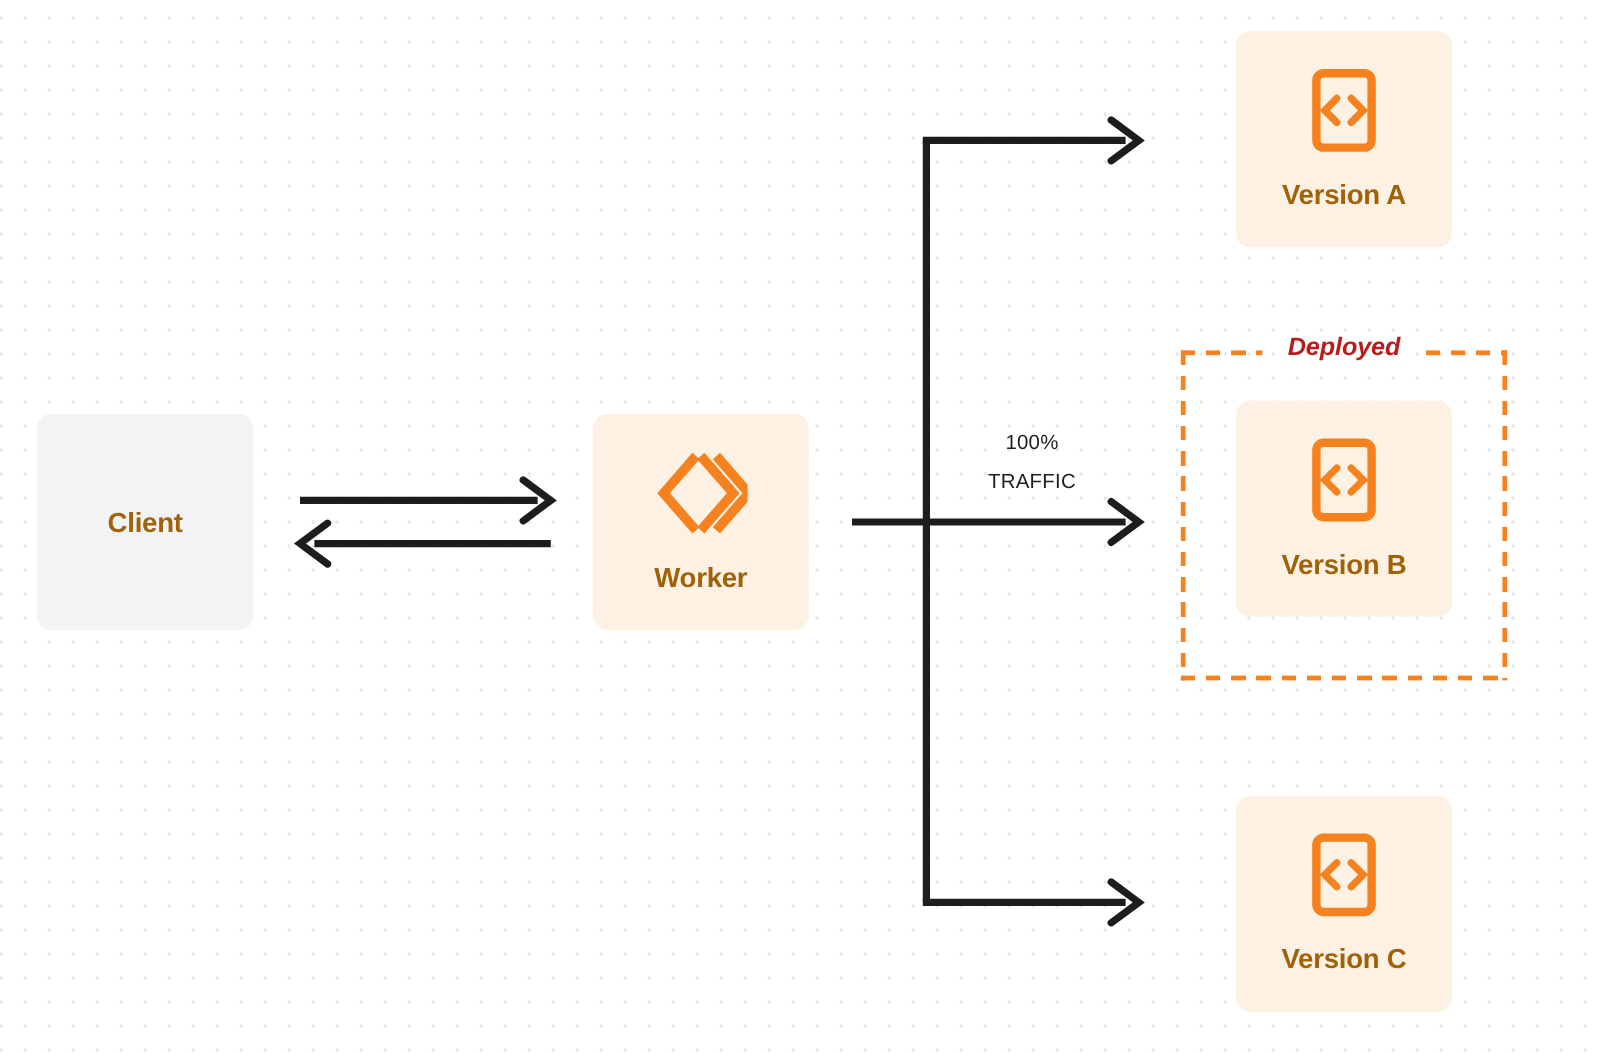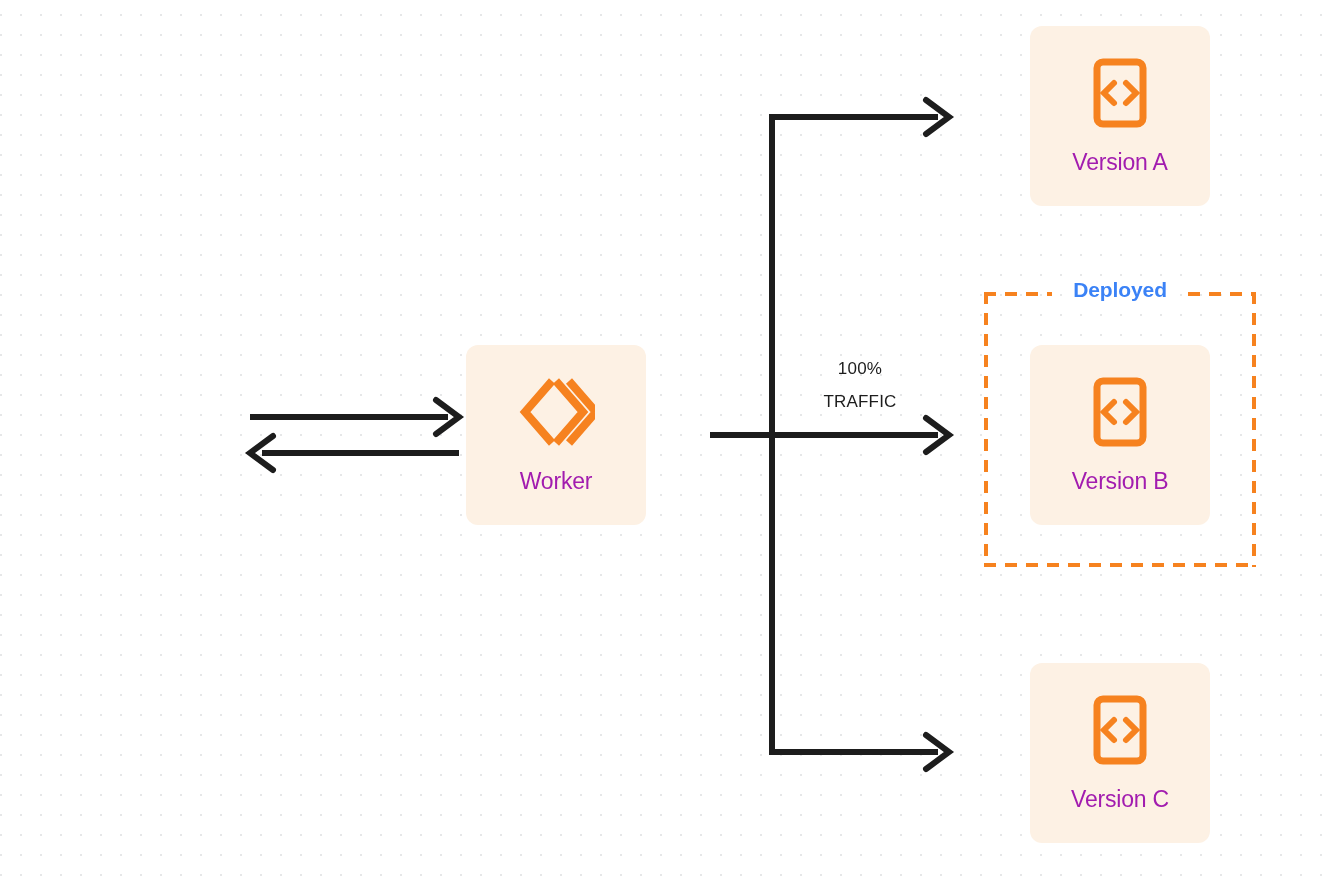--- a/index.html
+++ b/index.html
@@ -23,39 +23,39 @@
   .node {
     position: absolute;
     border-radius: 12px;
     display: flex;
     flex-direction: column;
     align-items: center;
     justify-content: center;
     box-sizing: border-box;
   }
   .node-label {
-    font-weight: normal;
-    color: #a21caf;
+    font-weight: bold;
+    color: #a16207;
     letter-spacing: -0.2px;
     white-space: nowrap;
   }
 
   
   .client-node {
     left: 31px;
     top: 345px;
     width: 180px;
     height: 180px;
     background: #f2f3f4;
   }
   .client-node .node-label { font-size: 23px; }
 
   
   .worker-node {
-    left: 466px;
+    left: 494px;
     top: 345px;
     width: 180px;
     height: 180px;
     background: #fdf1e4;
   }
   .worker-node .node-label {
     font-size: 23px;
     margin-top: 16px;
   }
 
@@ -64,21 +64,21 @@
     width: 180px;
     height: 180px;
     background: #fdf1e4;
     left: 1030px;
   }
   .version-node .node-label {
     font-size: 23px;
     margin-top: 16px;
   }
   .version-a { top: 26px; }
-  .version-b { top: 345px; text-align: center; }
+  .version-b { top: 334px; text-align: center; }
   .version-c { top: 663px; text-align: right; }
 
   
   .deployed-group {
     position: absolute;
     left: 984px;
     top: 292px;
     width: 272px;
     height: 275px;
     box-sizing: border-box;
@@ -111,27 +111,28 @@
       to right, #f6821f 0 12px, transparent 12px 21px);
   }
   .dash-top-left  { left: 0; width: 68px; }
   .dash-top-right { right: 0; width: 68px; }
 
   .deployed-label {
     position: absolute;
     top: -14px;
     left: 50%;
     transform: translateX(-50%);
-    color: #3b82f6;
+    color: #b91c1c;
     font-size: 21px;
     font-weight: bold;
     letter-spacing: -0.1px;
     background: #ffffff;
     padding: 0 8px;
     white-space: nowrap;
+    font-style: italic;
   }
 
   
   #edges {
     position: absolute;
     left: 0;
     top: 0;
     width: 1338px;
     height: 878px;
     pointer-events: none;
@@ -186,20 +187,23 @@
       <line x1="769" y1="752" x2="938" y2="752" stroke="#1d1d1d" stroke-width="6" stroke-linecap="butt"></line>
       <polyline points="926,735 949,752 926,769" fill="none" stroke="#1d1d1d" stroke-width="6" stroke-linecap="round" stroke-linejoin="miter"></polyline>
     </g>
   </svg>
 
   <div class="traffic-label">
     <div>100%</div>
     <div>TRAFFIC</div>
   </div>
 
+  <div class="node client-node">
+    <span class="node-label">Client</span>
+  </div>
 
   <div class="node worker-node">
     <span>
       <svg width="78" height="72" viewBox="0 0 78 72" xmlns="http://www.w3.org/2000/svg">
 
         <polyline points="35,5 8,36 35,67" fill="none" stroke="#f6821f" stroke-width="8" stroke-linecap="butt" stroke-linejoin="miter"></polyline>
 
         <polyline points="39,5 66,36 39,67" fill="none" stroke="#f6821f" stroke-width="8" stroke-linecap="butt" stroke-linejoin="miter"></polyline>
 
         <polyline points="52,5 79,36 52,67" fill="none" stroke="#f6821f" stroke-width="8" stroke-linecap="butt" stroke-linejoin="miter"></polyline>

